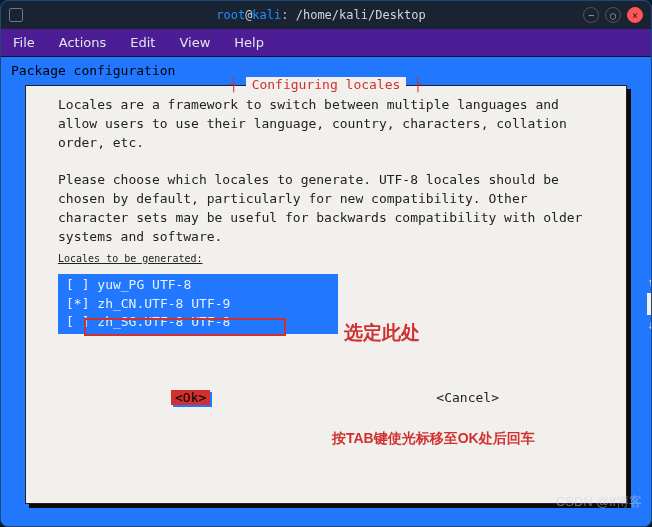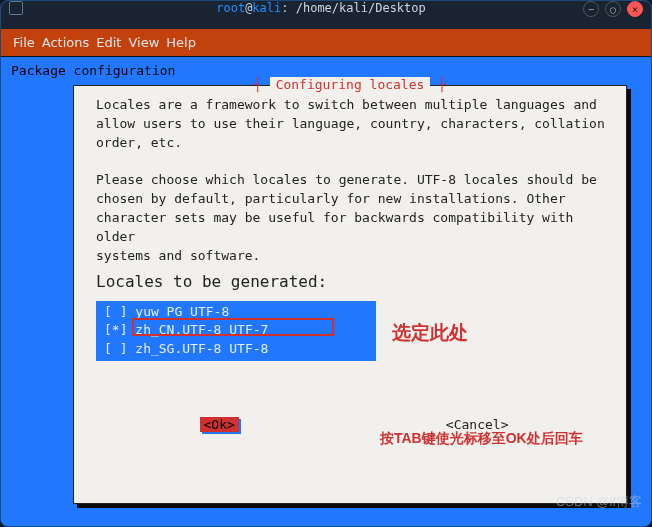--- a/index.html
+++ b/index.html
@@ -17,43 +17,43 @@
       height: 527px;
       background: #2277ff;
       border: 1px solid #1a4a7a;
       border-radius: 8px;
       overflow: hidden;
     }
     .titlebar {
       height: 28px;
       background: #1a2332;
       display: flex;
-      align-items: flex-start;
+      align-items: center;
       justify-content: space-between;
       padding: 0 8px;
       color: #c0d0e0;
     }
     .titlebar-left { width: 60px; display:flex; align-items:center; }
     .titlebar-center { flex:1; text-align:center; font-size:12px; }
     .titlebar-right { width: 70px; display:flex; justify-content:flex-end; gap:6px; }
     .win-btn {
       width: 16px; height: 16px; border-radius: 50%;
       border: 1px solid #555;
       display:inline-flex; align-items:center; justify-content:center;
       font-size:10px; color:#222; cursor:pointer;
     }
     .win-btn.close { background:#ff5555; border-color:#ff5555; color:#1a1a1a;}
     .win-btn.other { background:transparent; color:#aaa; }
     .menubar {
       height: 28px;
-      background: #c2410c;
+      background: #4c1d95;
       display:flex;
       align-items:center;
       padding: 0 12px;
-      gap: 7px;
+      gap: 24px;
       color:#e0e6ec;
       font-family: "DejaVu Sans", sans-serif;
       font-size: 13px;
       border-bottom: 1px solid #0a1520;
     }
     .menubar span { cursor:pointer; }
     .terminal {
       background: #2277ff;
       height: calc(527px - 56px);
       padding: 4px 6px;
@@ -64,44 +64,44 @@
       color: #000000;
       font-size: 13px;
       padding: 2px 4px;
     }
     .dialog-wrap {
       position: absolute;
       left: 24px; right: 24px; top: 28px; bottom: 24px;
       background: #f2f0ec;
       border: 1px solid #222;
       box-shadow: 4px 4px 0 #0a0a0a;
-      padding: 10px 14px 12px 22px;
+      padding: 10px 14px 12px 32px;
       color: #222;
-      margin-left: 48px;
     }
     .dialog-title-line {
       position:absolute;
       top: -9px; left:0; right:0;
       text-align:center;
       color: #d03030;
       font-size: 13px;
     }
     .dialog-title-line span {
       background:#f2f0ec;
       padding: 0 6px;
     }
     .desc {
       white-space: pre-wrap;
       line-height: 1.45;
       font-size: 13px;
       color: #222;
     }
     .prompt {
       margin-top: 6px;
-      font-size:16px;
+      font-size:10px;
+      text-decoration:underline;
     }
     .listbox {
       margin-top: 10px;
       width: 280px;
       background: #2277ff;
       color: #e6f0ff;
       padding: 2px 0;
       font-size: 13px;
       line-height: 1.45;
       position: relative;
@@ -190,29 +190,29 @@
     <div class="pkg-conf-title">Package configuration</div>
 
     <div class="dialog-wrap">
       <div class="dialog-title-line">┤ <span>Configuring locales</span> ├</div>
 
       <div class="desc"><span>Locales are a framework to switch between multiple languages and</span>
 <span>allow users to use their language, country, characters, collation</span>
 <span>order, etc.</span>
 
 <span>Please choose which locales to generate. UTF-8 locales should be</span>
-<span>chosen by default, particularly for new installations. Other</span>
+<span>chosen by default, particularly for new compatibility. Other</span>
 <span>character sets may be useful for backwards compatibility with older</span>
 <span>systems and software.</span></div>
 
       <div class="prompt">Locales to be generated:</div>
 
       <div class="listbox">
         <div class="item">[<span> </span>] <span>yuw_PG UTF-8</span></div>
-        <div class="item">[<span>*</span>] <span>zh_CN.UTF-8 UTF-7</span></div>
+        <div class="item">[<span>*</span>] <span>zh_CN.UTF-8 UTF-9</span></div>
         <div class="item">[<span> </span>] <span>zh_SG.UTF-8 UTF-8</span></div>
         <div class="scroll-indicator">
           <div class="arrow">↑</div>
           <div class="bar"></div>
           <div class="arrow">↓</div>
         </div>
       </div>
 
       <div class="redbox redbox1"></div>
       <div class="annotation ann1">选定此处</div>

